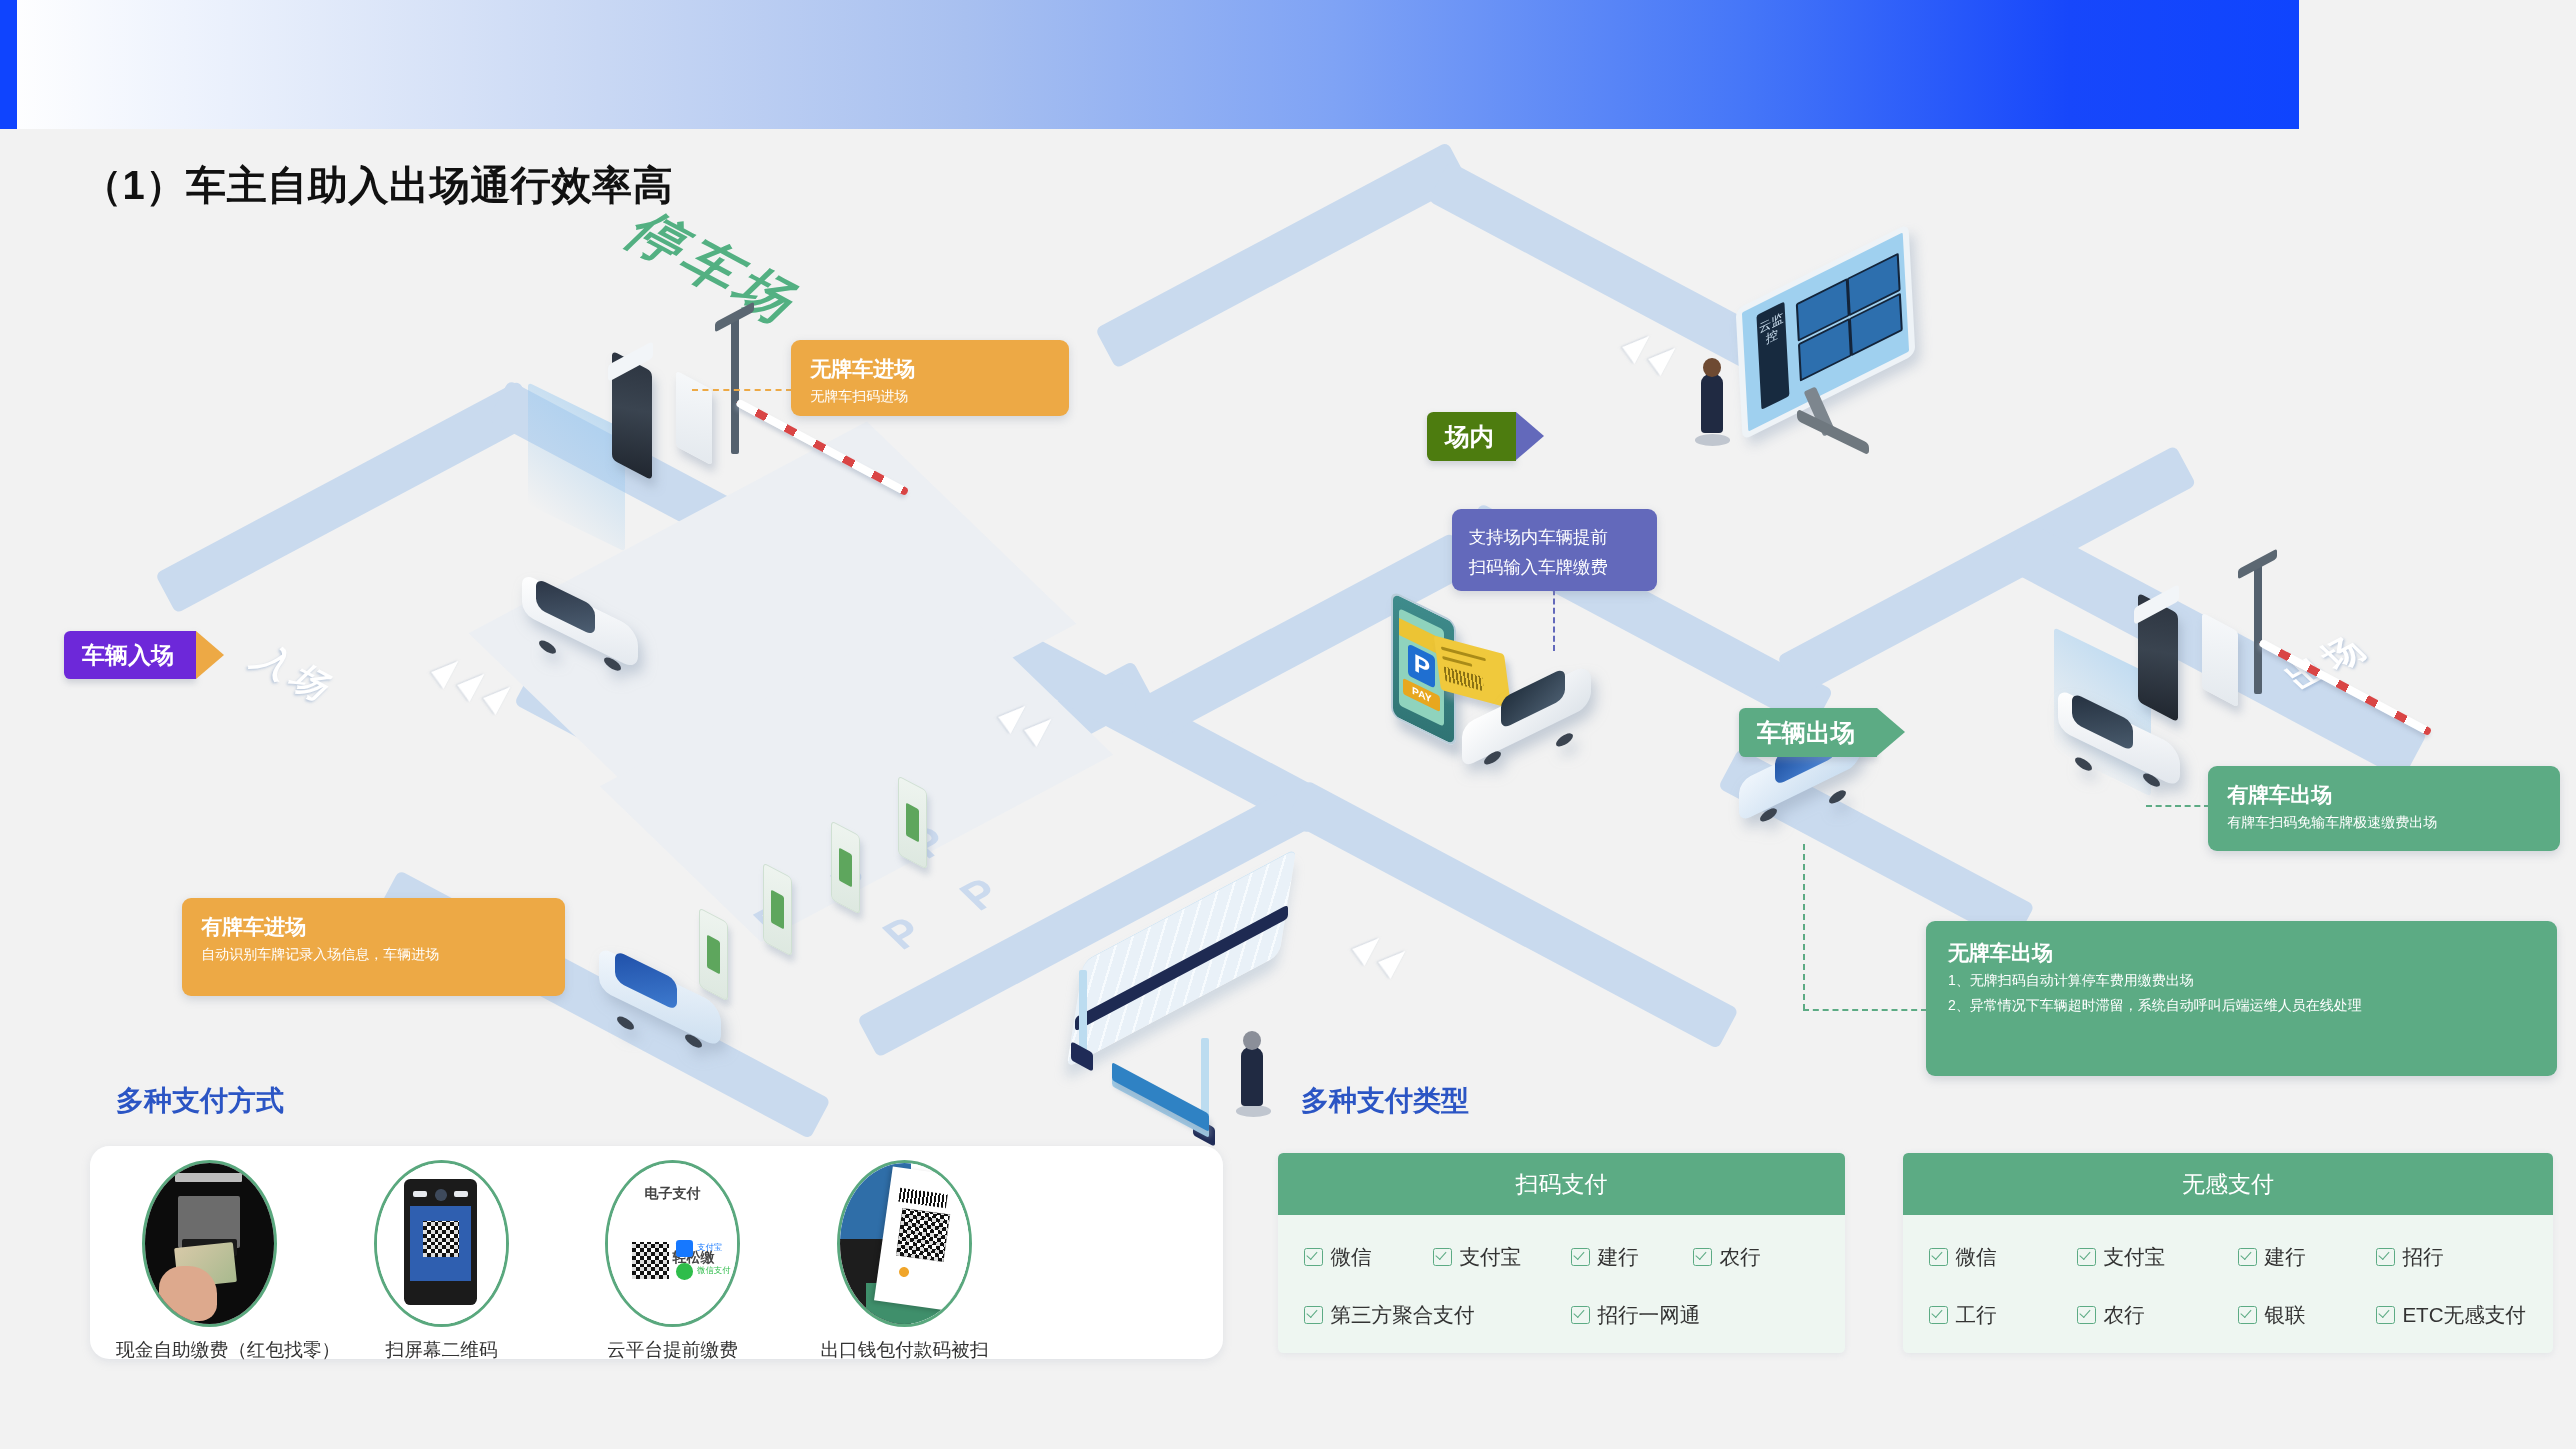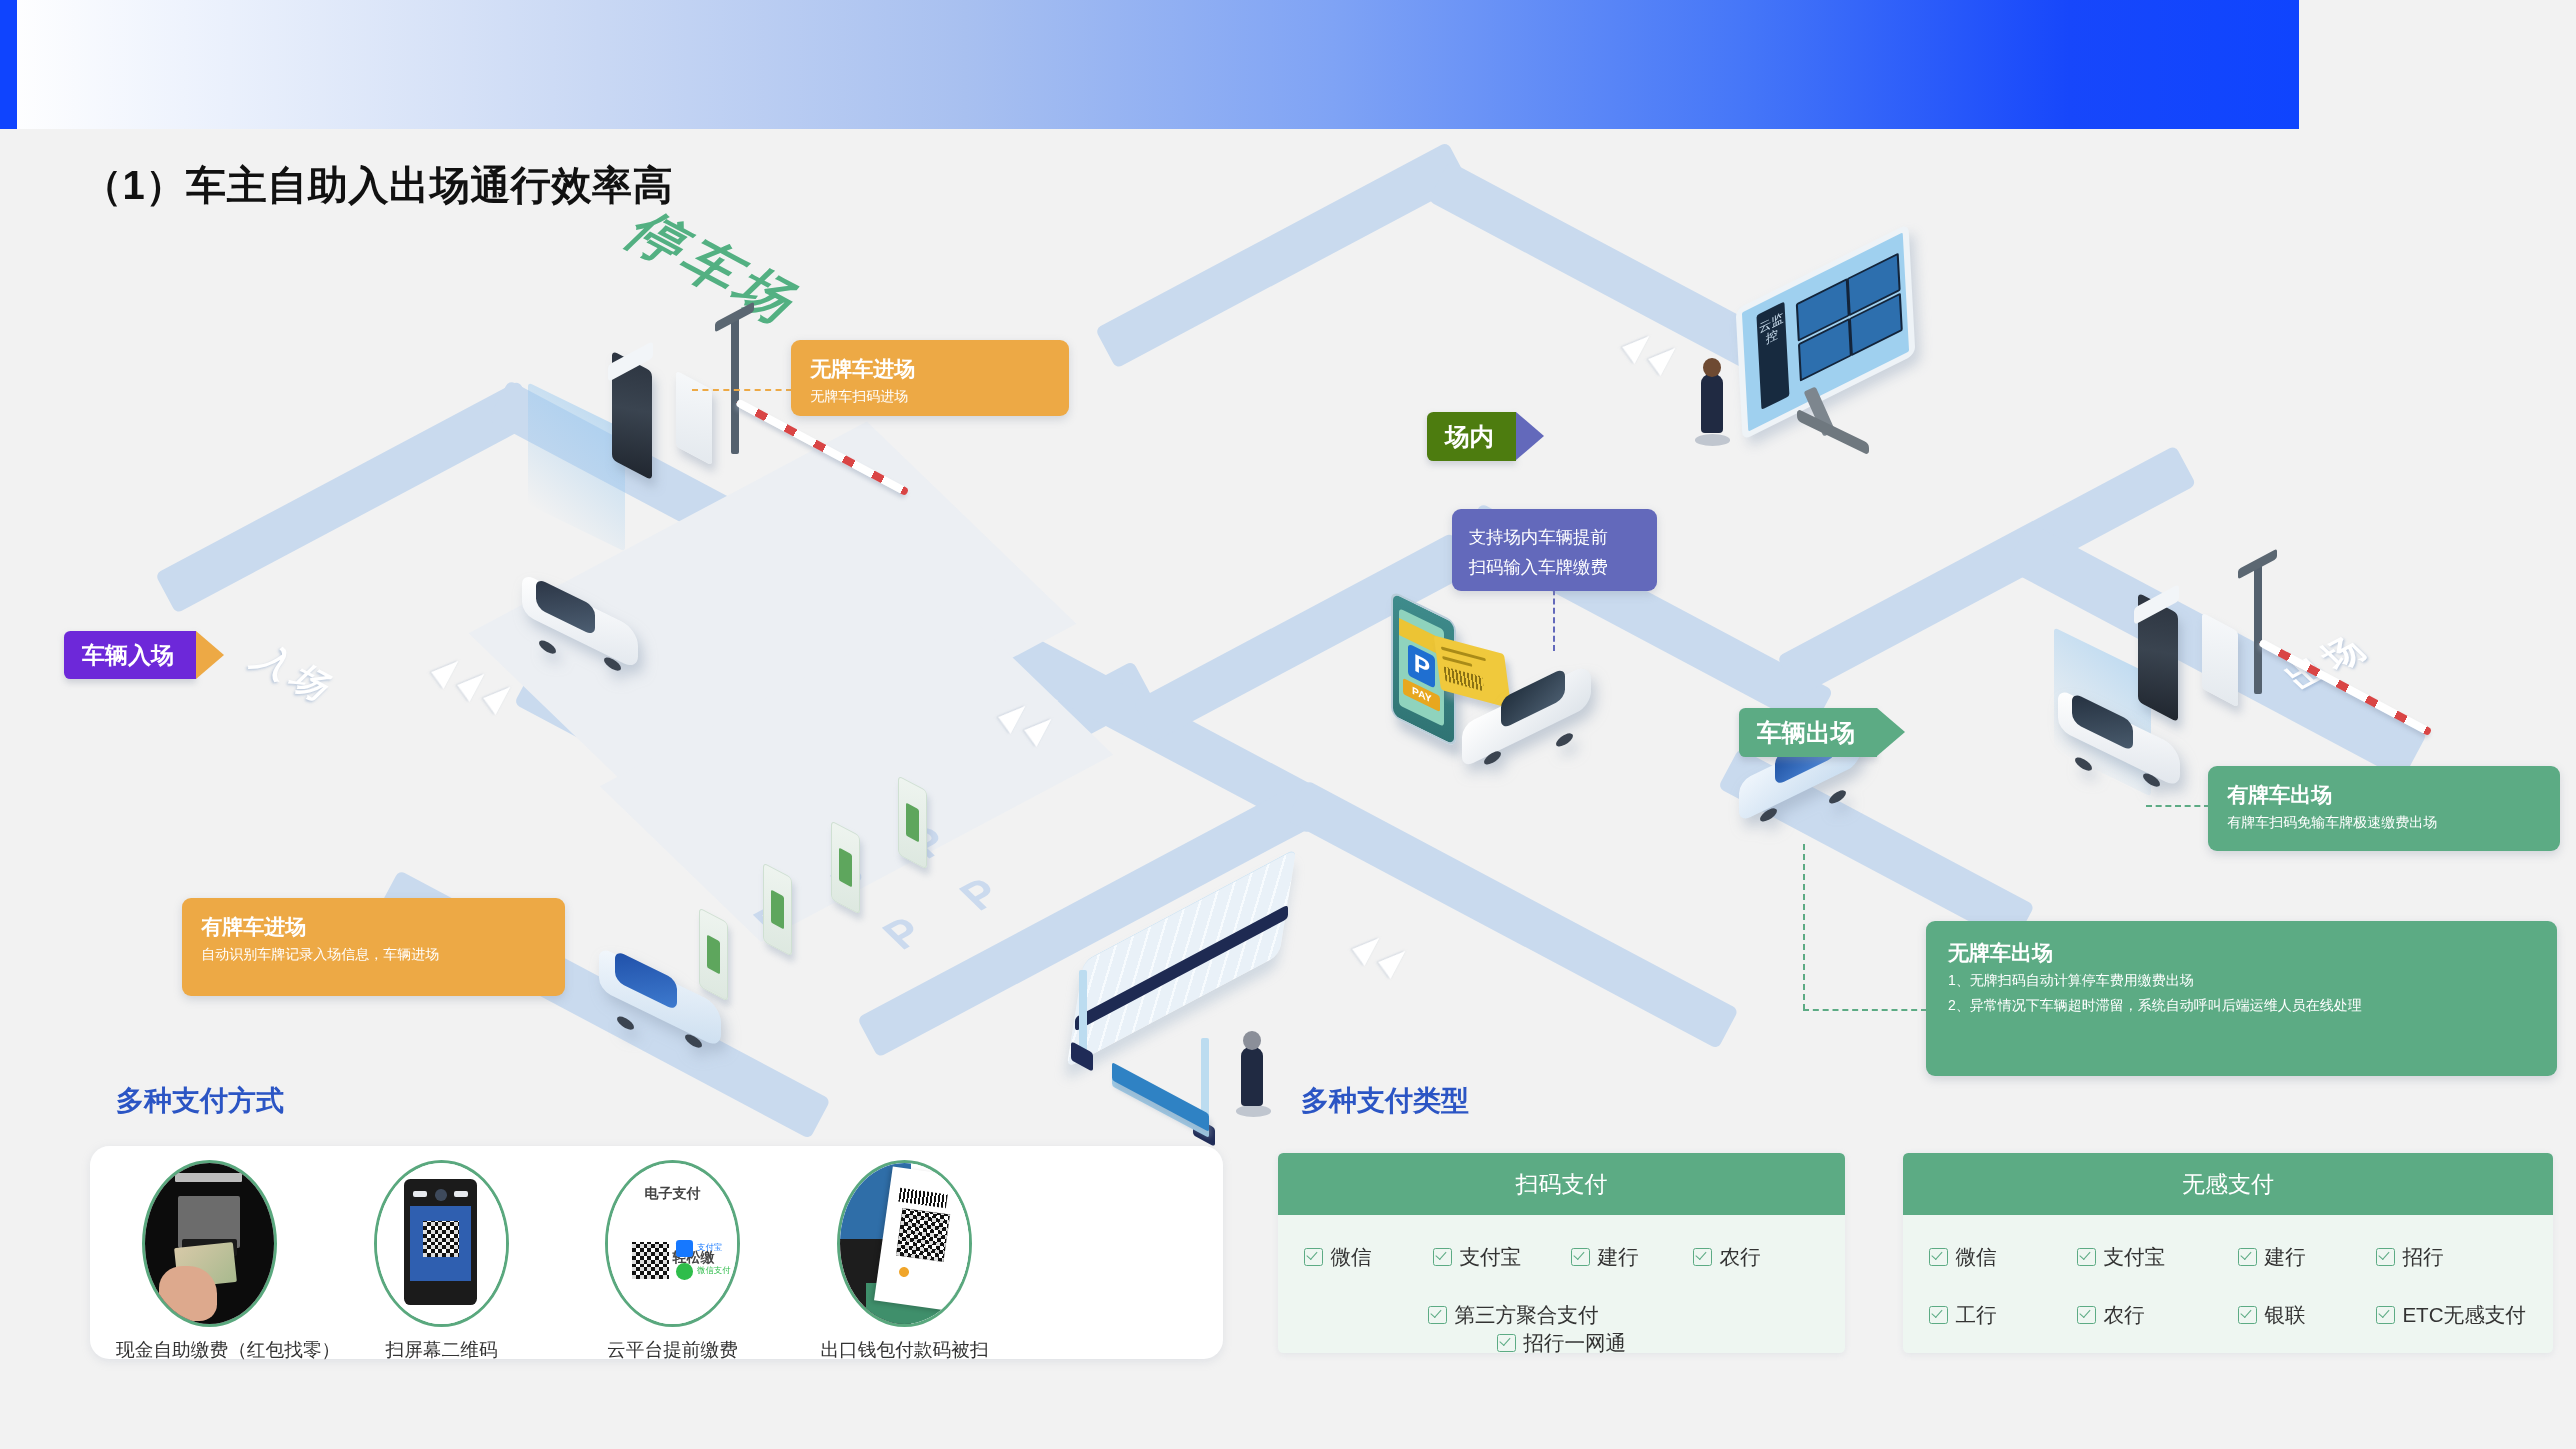--- a/index.html
+++ b/index.html
@@ -475,21 +475,21 @@
       </div>
       <div class="pt-item" style="width:122px;">
         <span class="chk"></span>
         <span>建行</span>
       </div>
       <div class="pt-item">
         <span class="chk"></span>
         <span>农行</span>
       </div>
     </div>
-    <div class="pt-row" style="margin-bottom:12px;flex-direction:column;">
+    <div class="pt-row" style="margin-bottom:12px;">
       <div class="pt-item" style="width:267px;">
         <span class="chk"></span>
         <span>第三方聚合支付</span>
       </div>
       <div class="pt-item">
         <span class="chk"></span>
         <span>招行一网通</span>
       </div>
     </div>
   </div>

